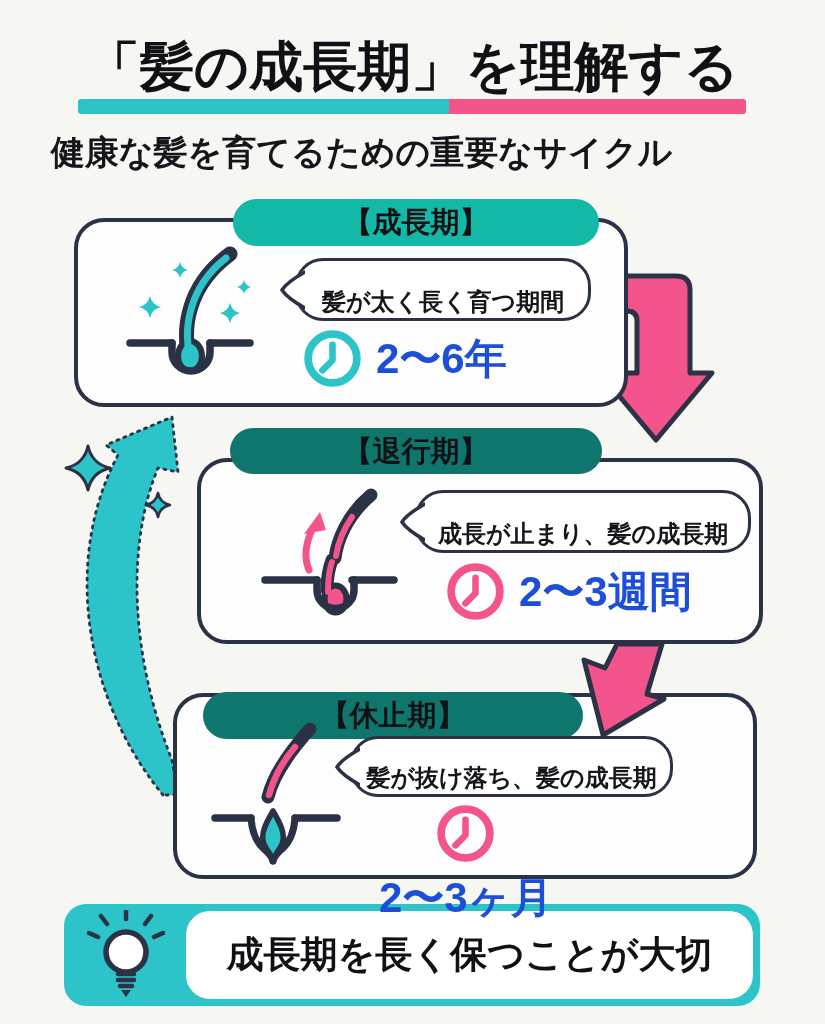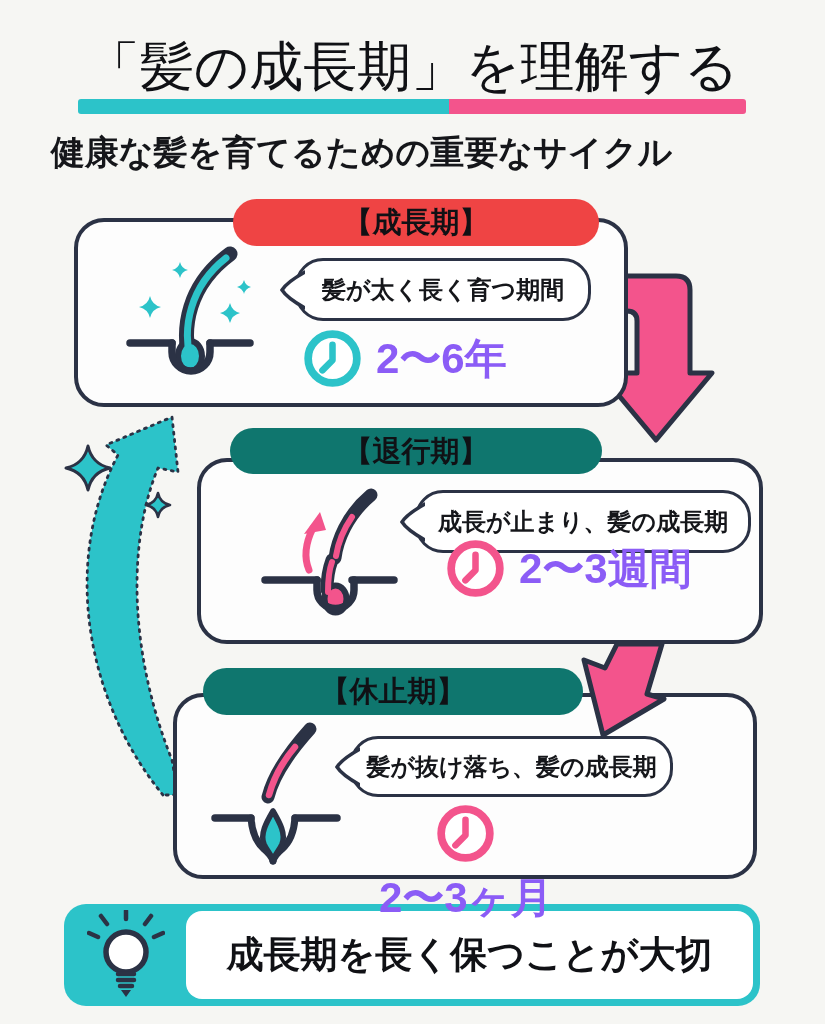--- a/index.html
+++ b/index.html
@@ -5,58 +5,58 @@
   html,body{margin:0;padding:0;background:#f6f6f3;}
   #stage{
     position:relative;width:825px;height:1024px;margin:0 auto;
     background:#f6f6f3;overflow:hidden;
     font-family:"Liberation Sans",sans-serif;color:#17181c;
   }
   .abs{position:absolute;}
   
   .title{
     left:0;top:38px;width:825px;text-align:center;
-    font-size:54px;font-weight:400;letter-spacing:0;line-height:1.05;color:#101115;
+    font-size:54px;font-weight:700;letter-spacing:0;line-height:1.05;color:#101115;
   }
   .underline{left:78px;top:99px;width:668px;height:15px;border-radius:3px;overflow:hidden;display:flex;}
   .underline .half{height:100%;}
   .underline .left{width:55.5%;background:#2cc3c9;}
   .underline .right{width:44.5%;background:#f3548c;}
   .subtitle{
     left:0;top:130px;width:723px;text-align:center;
     font-size:34px;font-weight:800;color:#15161a;
   }
   
   .card{
     background:#fdfdfd;border:4px solid #2b3245;border-radius:30px;z-index:2;
   }
   .pill{
     z-index:3;border-radius:26px;text-align:center;
     font-size:29px;font-weight:800;color:#101115;
   }
-  .pill.teal{background:#ef4444;}
+  .pill.teal{background:#14b8a6;}
   .pill.pink{background:#0f766e;}
   
   .bubble{
     z-index:3;background:#ffffff;border:3.5px solid #2b3245;border-radius:28px;
-    display:flex;align-items:center;justify-content:center;
+    display:flex;align-items:flex-end;justify-content:center;
     font-size:24px;font-weight:800;color:#15161a;white-space:nowrap;
   }
   .tail{position:absolute;left:-19px;top:50%;margin-top:-20px;width:26px;height:40px;}
   
   .duration{z-index:3;display:flex;align-items:center;gap:15px;}
-  .duration .num{font-size:42px;font-weight:900;color:#8b5cf6;white-space:nowrap;line-height:1;}
+  .duration .num{font-size:42px;font-weight:900;color:#1d4ed8;white-space:nowrap;line-height:1;}
   .clock{width:57px;height:57px;}
   
   .art{z-index:1;}
   .over{z-index:4;}
   
   .banner{left:64px;top:904px;width:696px;height:102px;background:#2cc3c9;border-radius:22px;z-index:2;}
   .banner-inner{
-    position:absolute;left:122px;top:7px;width:567px;height:88px;background:#ffffff;border-radius:16px;
+    position:absolute;left:122px;top:7px;width:567px;height:88px;background:#ffffff;border-radius:24px;
     display:flex;align-items:center;justify-content:center;
     font-size:37px;font-weight:900;color:#101115;white-space:nowrap;
   }
   .bulb{position:absolute;left:23px;top:6px;width:78px;height:90px;}
 </style>
 </head>
 <body>
 
 <div id="stage">
 
@@ -122,34 +122,34 @@
     <path d="M59,92 v10 a18.5,18.5 0 0 0 37,0 v-10" fill="none" stroke="#2b3245" stroke-width="7.5" stroke-linecap="round"></path>
   </svg>
 
   <div class="abs bubble" style="left:415px;top:490px;width:330px;height:57px;">
     <svg class="tail" viewBox="0 0 26 40">
       <path d="M26,2 Q8,12 3,20 Q8,28 26,38" fill="#ffffff" stroke="#2b3245" stroke-width="3.5" stroke-linecap="round"></path>
     </svg>
     <span>成長が止まり、髪の成長期</span>
   </div>
 
-  <div class="abs duration" style="left:447px;top:540px;">
+  <div class="abs duration" style="left:447px;top:563px;">
     <svg class="clock" viewBox="0 0 48 48">
       <circle cx="24" cy="24" r="20.5" fill="#ffffff" stroke="#f3548c" stroke-width="6.5"></circle>
       <path d="M24,12.5 V25.5 L15.5,34" fill="none" stroke="#f3548c" stroke-width="5.5" stroke-linecap="round" stroke-linejoin="round"></path>
     </svg>
     <span class="num">2〜3週間</span>
   </div>
 
   <svg class="abs over" style="left:560px;top:635px;" width="130" height="110" viewBox="0 0 130 110">
     <path d="M57,9 L102,9 L87,59 L104,64 L43,100 L24,25 L45,33 Z" fill="#f3548c" stroke="#2b3245" stroke-width="5" stroke-linejoin="round"></path>
   </svg>
 
   <div class="abs card" style="left:173px;top:693px;width:576px;height:178px;"></div>
-  <div class="abs pill pink" style="left:203px;top:668px;width:380px;height:47px;line-height:47px;">【休止期】</div>
+  <div class="abs pill pink" style="left:203px;top:692px;width:380px;height:47px;line-height:47px;">【休止期】</div>
 
   <svg class="abs" style="left:205px;top:715px;z-index:3;" width="145" height="150" viewBox="0 0 145 150">
     <path d="M105,14 C87,34 69,58 63,82" fill="none" stroke="#2b3245" stroke-width="13" stroke-linecap="round"></path>
     <path d="M64,80 C69,62 78,46 90,32" fill="none" stroke="#f3548c" stroke-width="6.5" stroke-linecap="round"></path>
     <path d="M10,103 H46 M90,103 H132" stroke="#2b3245" stroke-width="7.5" stroke-linecap="round"></path>
     <path d="M46,103 c1,15 5,24 13,31 c6,5 8,8 9,12" fill="none" stroke="#2b3245" stroke-width="7" stroke-linecap="round"></path>
     <path d="M90,103 c-1,15 -5,24 -13,31 c-6,5 -8,8 -9,12" fill="none" stroke="#2b3245" stroke-width="7" stroke-linecap="round"></path>
     <path d="M68,96 C61,108 55,119 59,129 C62,136 66,139 68,145 C70,139 74,136 77,129 C81,119 75,108 68,96 Z" fill="#2cc3c9" stroke="#2b3245" stroke-width="5.5" stroke-linejoin="round"></path>
   </svg>
 

